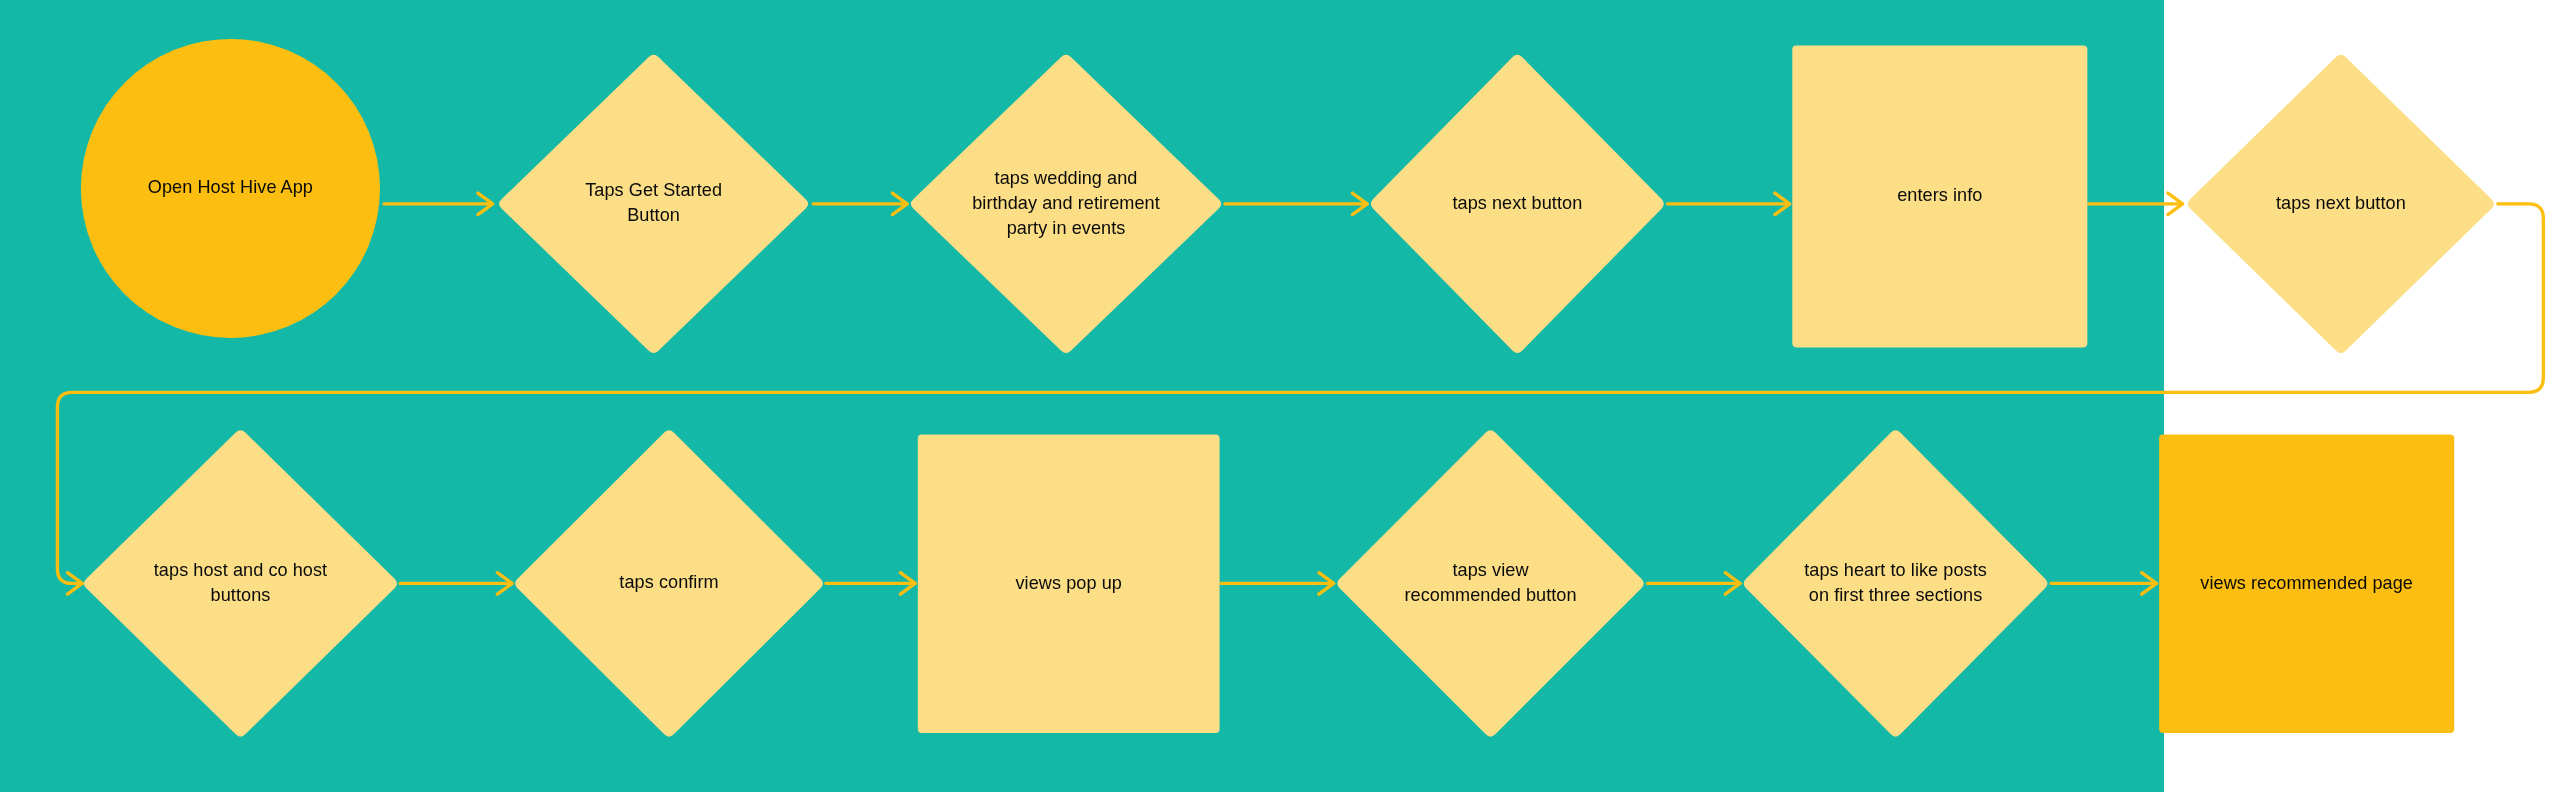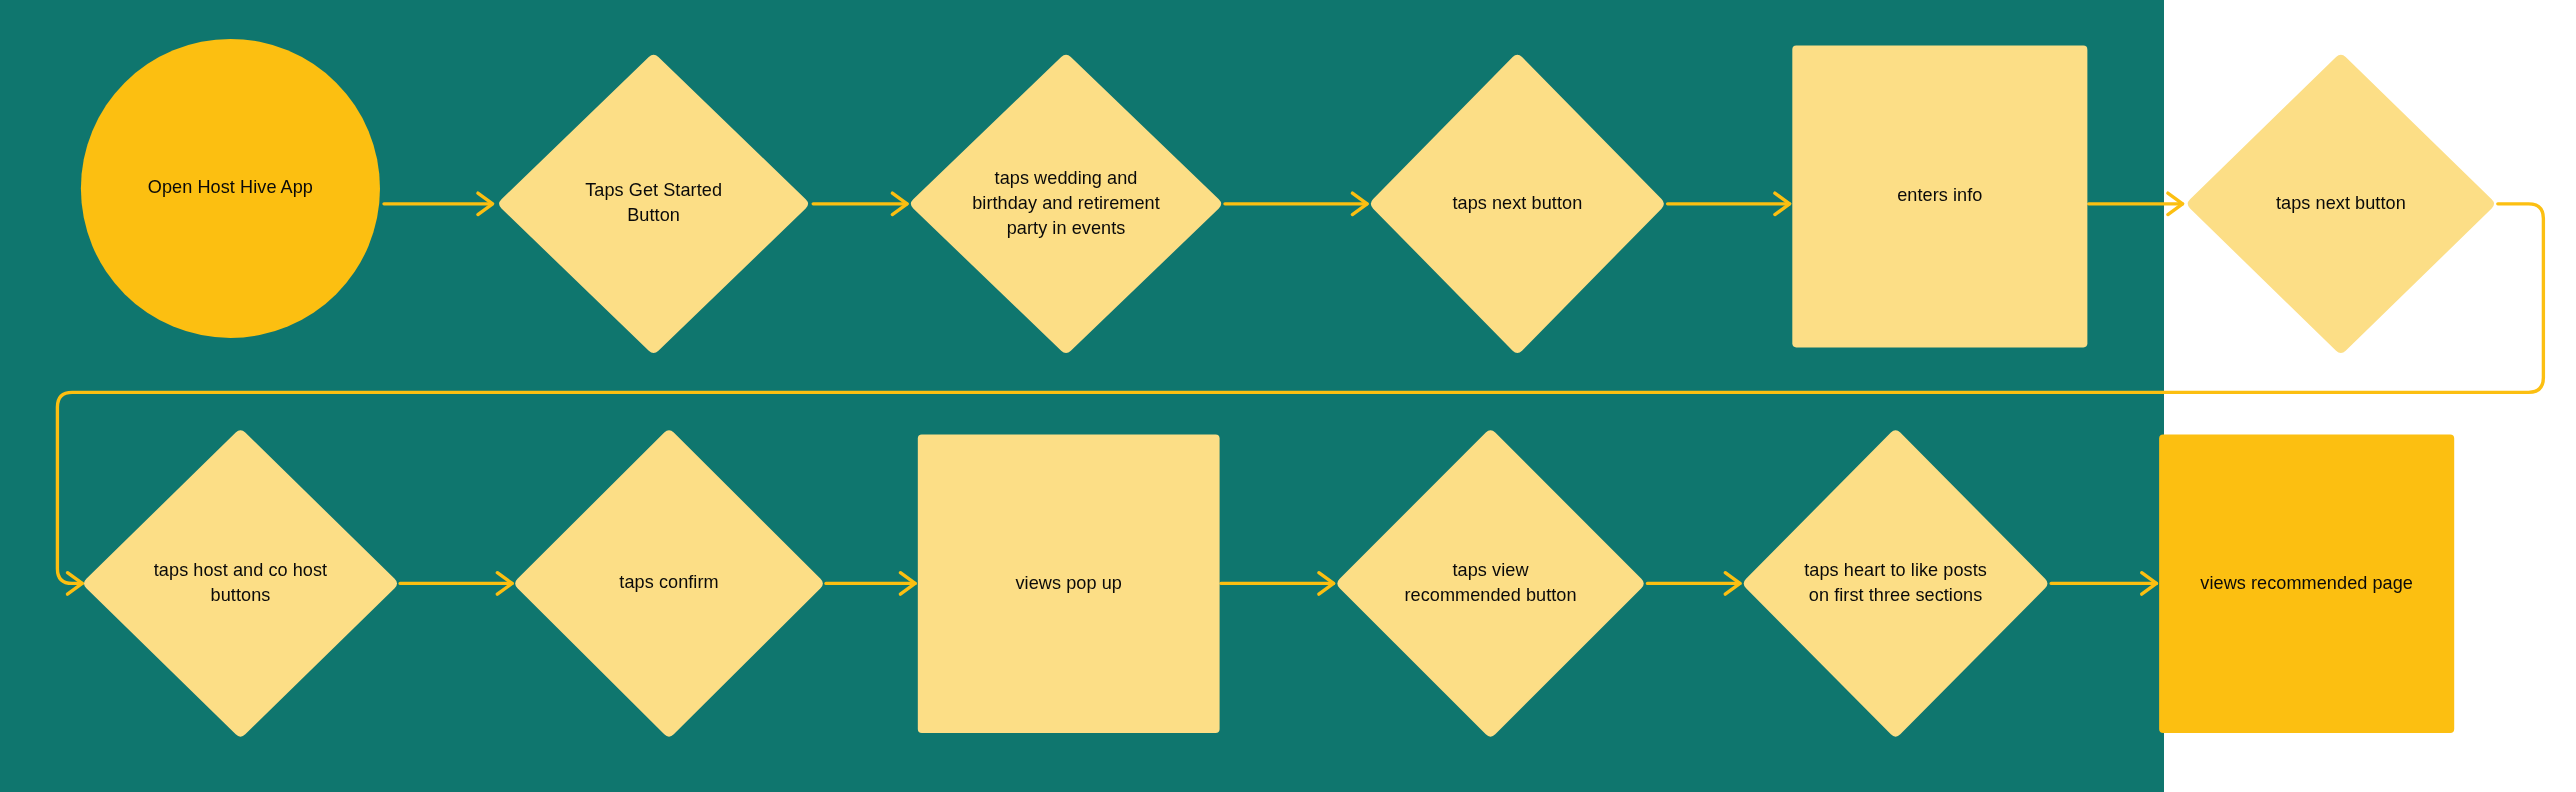--- a/index.html
+++ b/index.html
@@ -10,21 +10,21 @@
   body {
     width: 2576px;
     height: 792px;
     font-family: "Liberation Sans", sans-serif;
     overflow: hidden;
   }
   #flow-root {
     position: relative;
     width: 2164px;
     height: 792px;
-    background: #0f766e;
+    background: #14b8a6;
   }
   svg.flow-canvas {
     position: absolute;
     top: 0;
     left: 0;
     width: 2576px;
     height: 792px;
     display: block;
   }
   .node-label {

